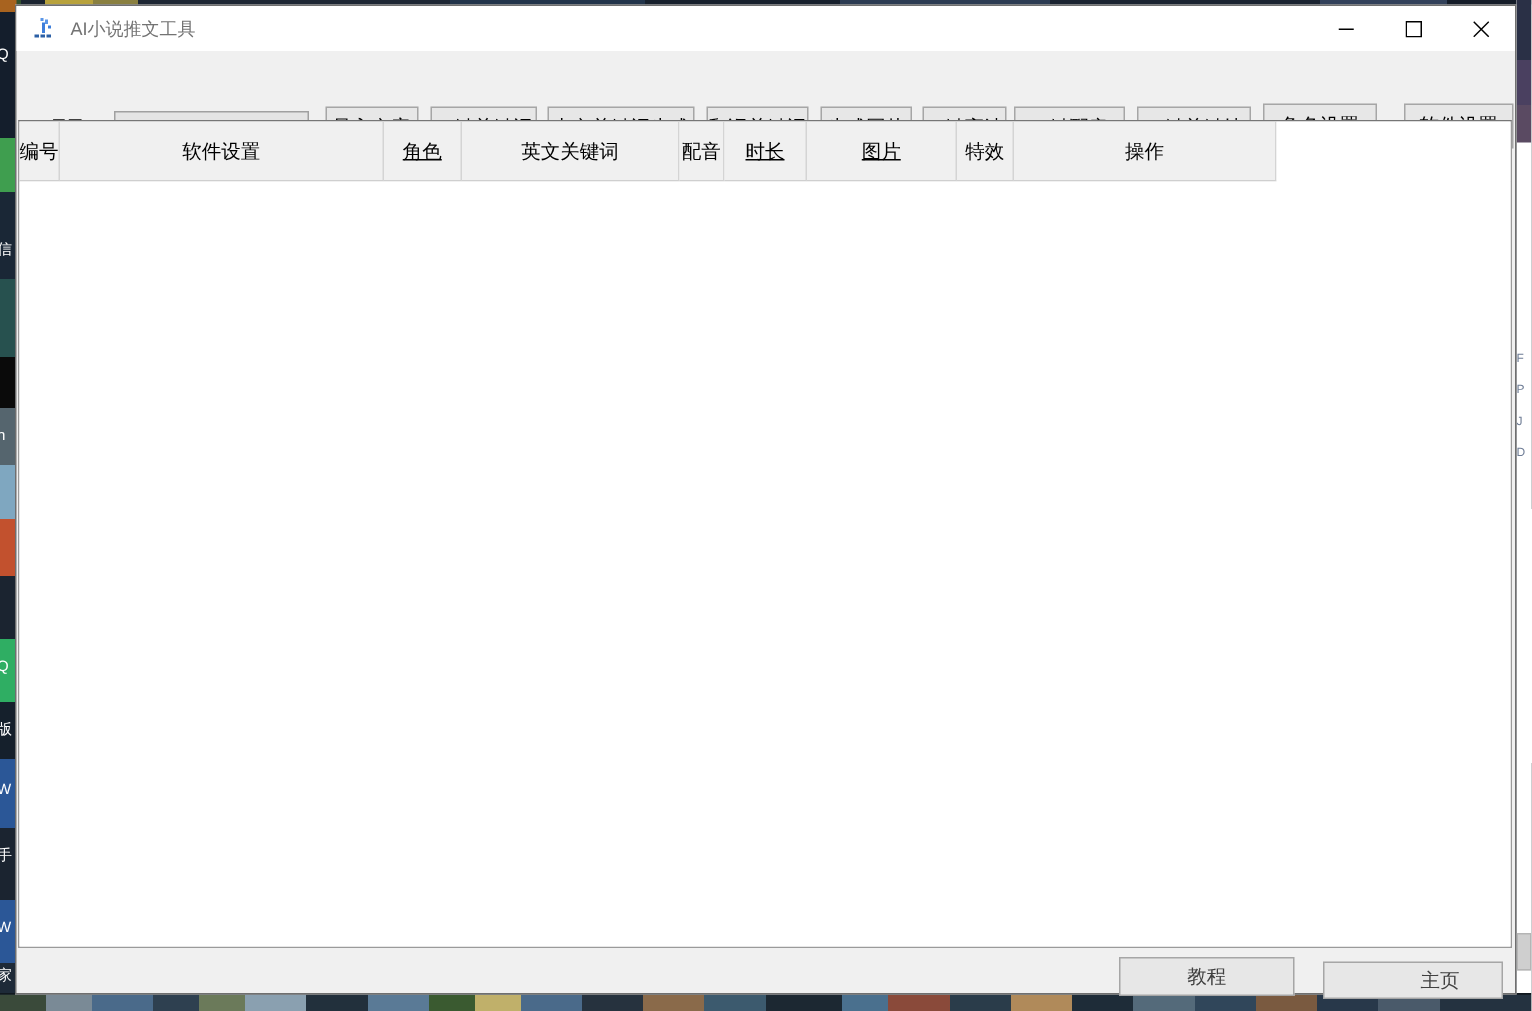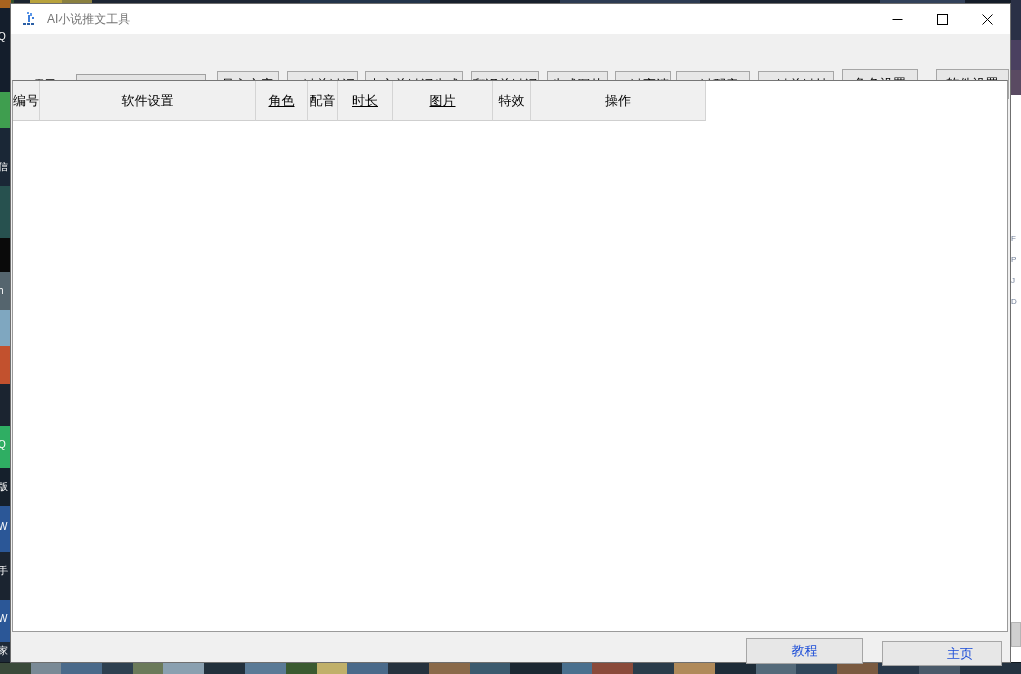--- a/index.html
+++ b/index.html
@@ -65,21 +65,21 @@
     border:1px solid #9a9a9a; border-top:1px solid #767676; }
   .grid-header { position:absolute; left:0; top:0; width:100%; height:40px; display:flex; }
   .gh-cell { height:40px; background:#f0f0f0; border-right:1px solid #d4d4d4; border-bottom:1px solid #cfcfcf;
     display:flex; align-items:center; justify-content:center; font-size:13px; color:#000; overflow:hidden; }
   .gc0{width:27px;} .gc1{width:216px;} .gc2{width:115px;} .gc3{width:52px;text-decoration:underline;} .gc4{width:145px;}
   .gc5{width:30px;font-family:Liberation Mono, monospace;} .gc6{width:55px;text-decoration:underline;} .gc7{width:100px;text-decoration:underline;} .gc8{width:38px;} .gc9{width:175px;}
   .gh-filler { flex:1; background:#ffffff; border:none; }
   .grid-body { position:absolute; left:0; top:40px; right:0; bottom:0; background:#ffffff; }
 
   .footer-btn { position:absolute; height:26px; background:#e7e7e7; border:1px solid #a6a6a6;
-    font-size:13px; color:#1d4ed8; display:flex; align-items:center; justify-content:center; cursor:default; }
+    font-size:13px; color:#404040; display:flex; align-items:center; justify-content:center; cursor:default; }
   .fb-tutorial { left:735px; top:634px; width:117px; }
   .fb-home { left:871px; top:637px; width:120px; height:25px;padding-left:36px; }
 </style>
 </head>
 <body>
 
 <div id="stage">
 
   <div class="desk-top"></div>
 
@@ -158,20 +158,21 @@
       <button class="tb-btn tb7">一键关键帧</button>
       <button class="tb-btn tall tb8">角色设置</button>
       <button class="tb-btn tall tb9">软件设置</button>
     </div>
 
     <div class="grid">
       <div class="grid-header">
         <div class="gh-cell gc0">编号</div>
         <div class="gh-cell gc1">软件设置</div>
         <div class="gh-cell gc3">角色</div>
+        <div class="gh-cell gc4">英文关键词</div>
         <div class="gh-cell gc5">配音</div>
         <div class="gh-cell gc6">时长</div>
         <div class="gh-cell gc7">图片</div>
         <div class="gh-cell gc8">特效</div>
         <div class="gh-cell gc9">操作</div>
         <div class="gh-cell gh-filler"></div>
       </div>
       <div class="grid-body"></div>
     </div>
 

